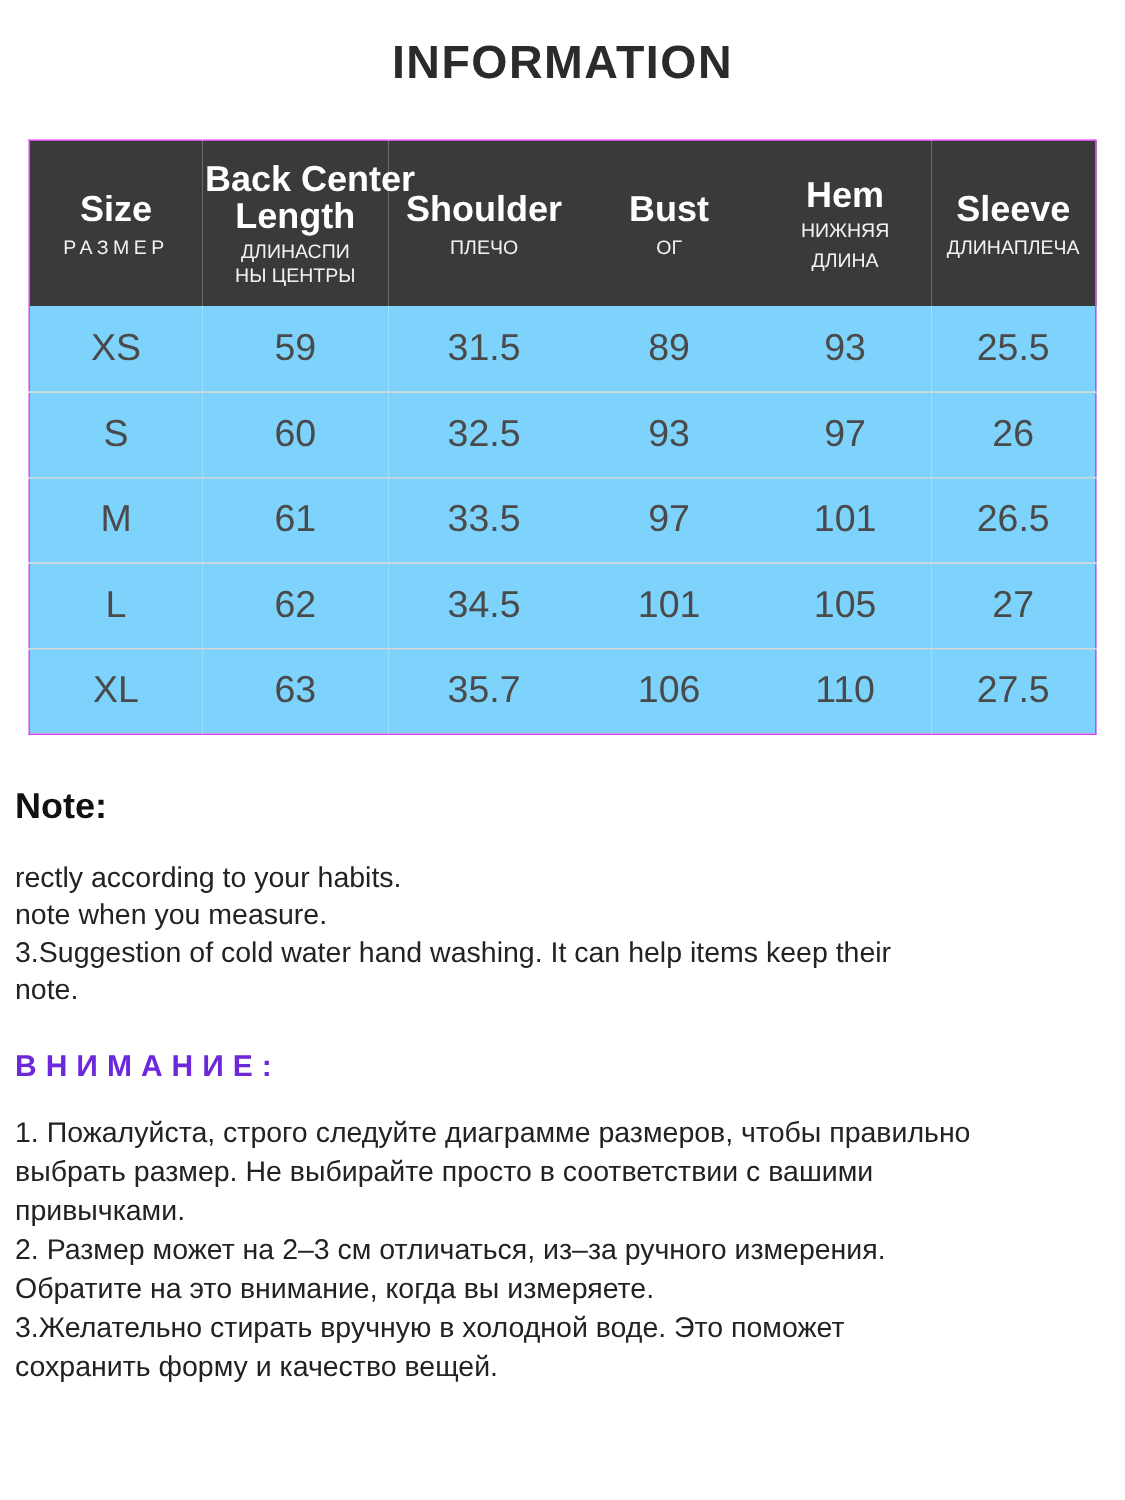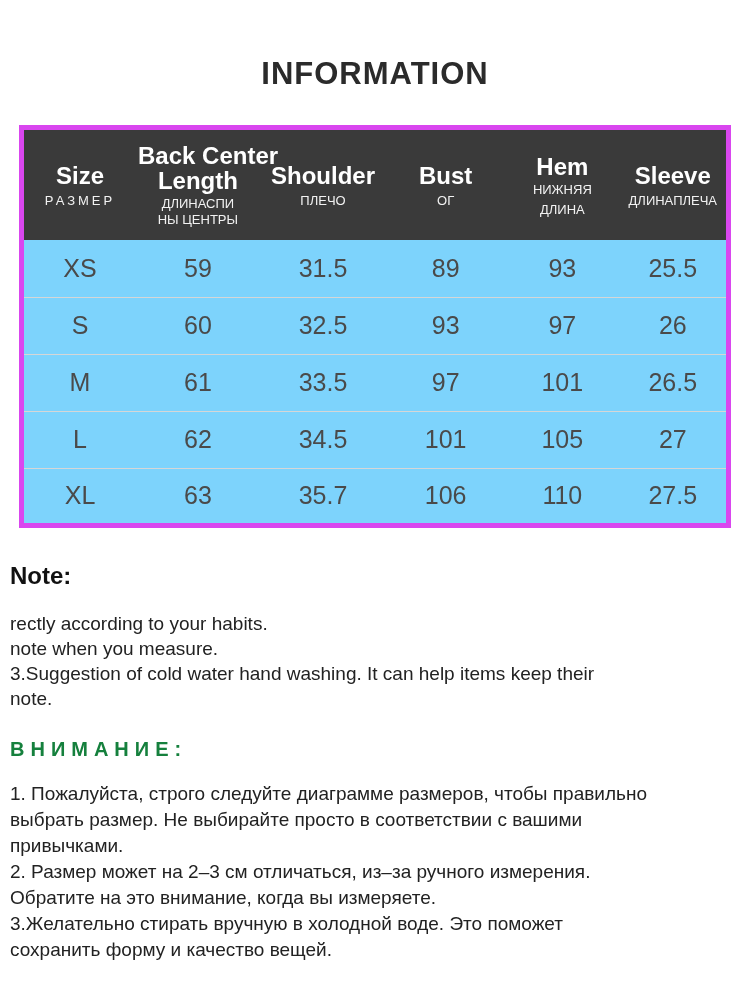--- a/index.html
+++ b/index.html
@@ -8,32 +8,32 @@
     position: relative;
     width: 750px;
     height: 1000px;
     margin: 0 auto;
     background: #ffffff;
     font-family: "Liberation Sans", "DejaVu Sans", sans-serif;
     color: #222222;
     overflow: hidden;
   }
   .page-title {
-    padding-top: 56px;
+    padding-top: 24px;
     text-align: center;
     font-size: 31px;
     font-weight: 700;
     letter-spacing: 1px;
     color: #2b2b2b;
   }
   table.size-chart {
     width: 712px;
     margin: 33px 19px 0 19px;
     border-collapse: collapse;
-    border: 5px solid #d946ef;
+    border: 1px solid #d946ef;
     table-layout: fixed;
   }
   thead th {
     background: #3a3a3a;
     vertical-align: middle;
     text-align: center;
     padding: 13px 2px 12px 2px;
     height: 86px;
   }
   .th-en {
@@ -70,21 +70,21 @@
     margin-top: 34px;
     font-size: 24px;
     font-weight: 700;
     color: #111111;
   }
   .notes-heading-ru {
     margin-top: 27px;
     font-size: 20px;
     font-weight: 700;
     letter-spacing: 6px;
-    color: #15803d;
+    color: #6d28d9;
   }
   .note-lines-en { margin-top: 21px; }
   .note-lines-ru { margin-top: 20px; }
   .note-line {
     font-size: 19px;
     line-height: 25px;
     color: #222222;
     white-space: pre;
   }
   .note-lines-ru .note-line { line-height: 26px; }

